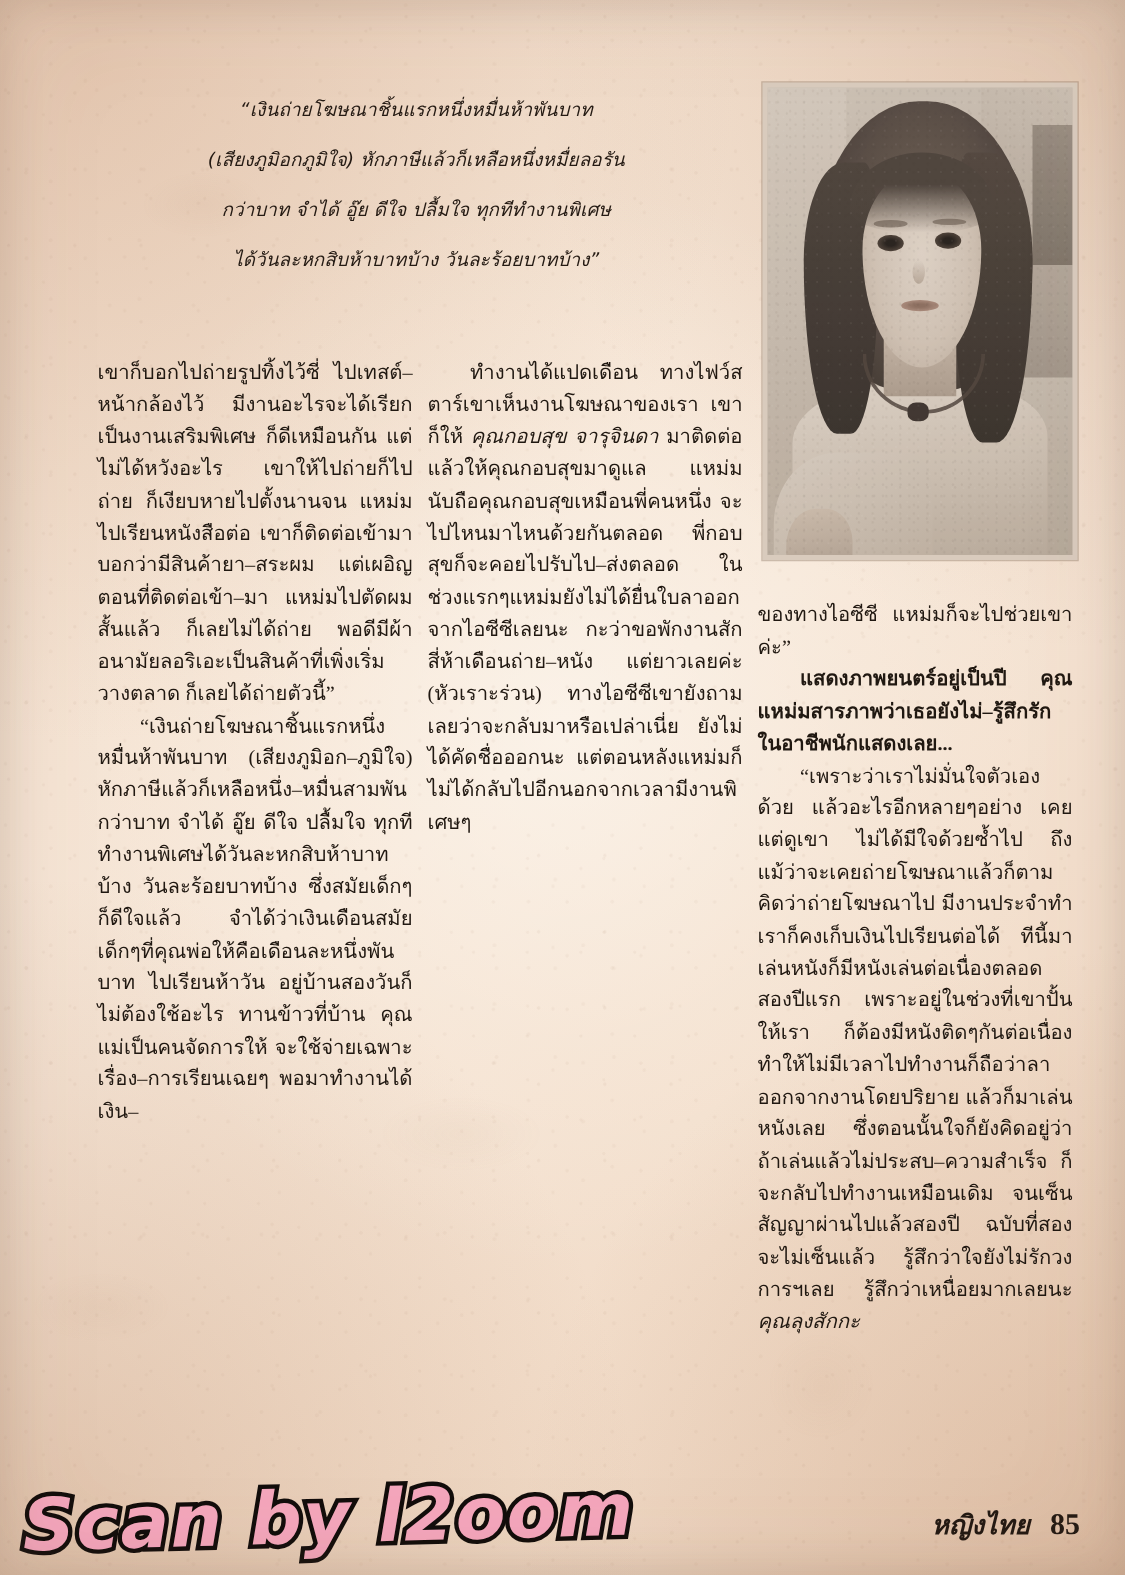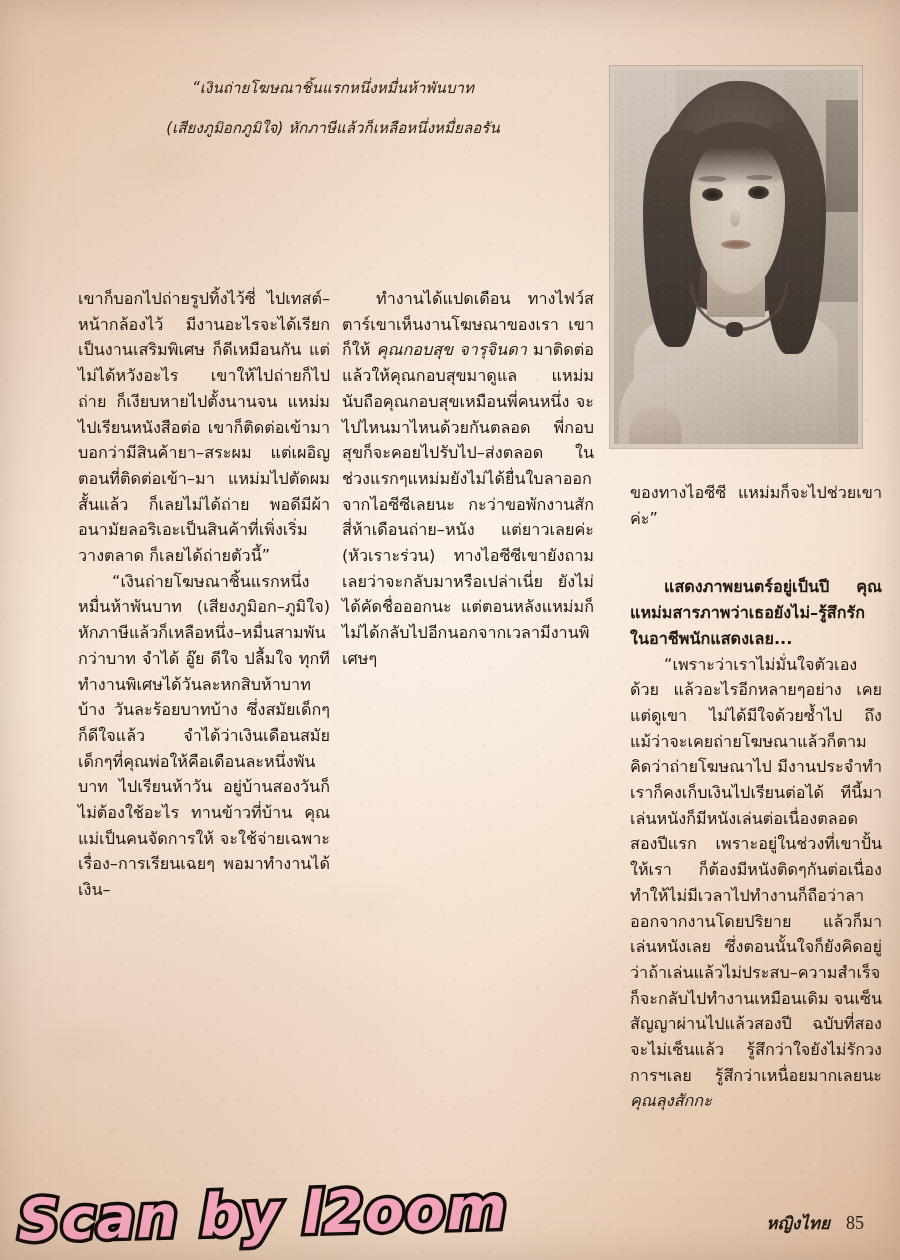--- a/index.html
+++ b/index.html
@@ -190,48 +190,49 @@
     position: absolute;
     top: 0;
     width: 252px;
     font-size: 16.2px;
     line-height: 25.7px;
     text-align: justify;
     color: #201811;
   }
   .col.c1 { left: 0; }
   .col.c2 { left: 264px; }
-  .col.c3 { left: 552px; }
-
-  .col p { margin: 0; }
+  .col.c3 { left: 528px; }
+
+  .col p { margin: 0; font-family: Liberation Serif, serif; }
   .col p.indent { text-indent: 34px; }
-  .col p.bold { font-weight: bold; text-indent: 34px; margin-top: 43px; }
+  .col p.bold { font-weight: bold; text-indent: 34px; }
   .em { font-style: italic; }
 
   
   .col.c3 { top: 194px; }
 
   
   .footer {
     position: absolute;
     right: 36px;
     bottom: 24px;
     display: flex;
     align-items: baseline;
     gap: 16px;
     color: #241a13;
   }
   .footer .mag {
-    font-size: 17px;
+    font-size: 21px;
     font-style: italic;
     font-weight: bold;
   }
   .footer .pgnum {
-    font-size: 18px;
+    font-size: 24px;
     font-family: "Liberation Serif", "DejaVu Serif", serif;
+    font-weight: bold;
   }
 
   
   .watermark {
     position: absolute;
     left: 18px;
     bottom: 12px;
     font-family: "DejaVu Sans", "Liberation Sans", sans-serif;
     font-style: italic;
     font-weight: bold;
@@ -256,20 +257,22 @@
 <body>
 
 <div class="page">
 
   <div class="blotches"></div>
   <div class="grain"></div>
 
   <div class="pullquote">
     <div>“เงินถ่ายโฆษณาชิ้นแรกหนึ่งหมื่นห้าพันบาท</div>
     <div>(เสียงภูมิอกภูมิใจ) หักภาษีแล้วก็เหลือหนึ่งหมื่ยลอรัน</div>
+    <div>กว่าบาท จำได้ อู๊ย ดีใจ ปลื้มใจ ทุกทีทำงานพิเศษ</div>
+    <div>ได้วันละหกสิบห้าบาทบ้าง วันละร้อยบาทบ้าง”</div>
   </div>
 
   <div class="photo-frame">
     <div class="photo">
       <div class="ph-bg-l"></div>
       <div class="ph-bg-r"></div>
       <div class="ph-bg-r2"></div>
       <div class="ph-body"></div>
       <div class="ph-arm"></div>
       <div class="ph-hand"></div>

